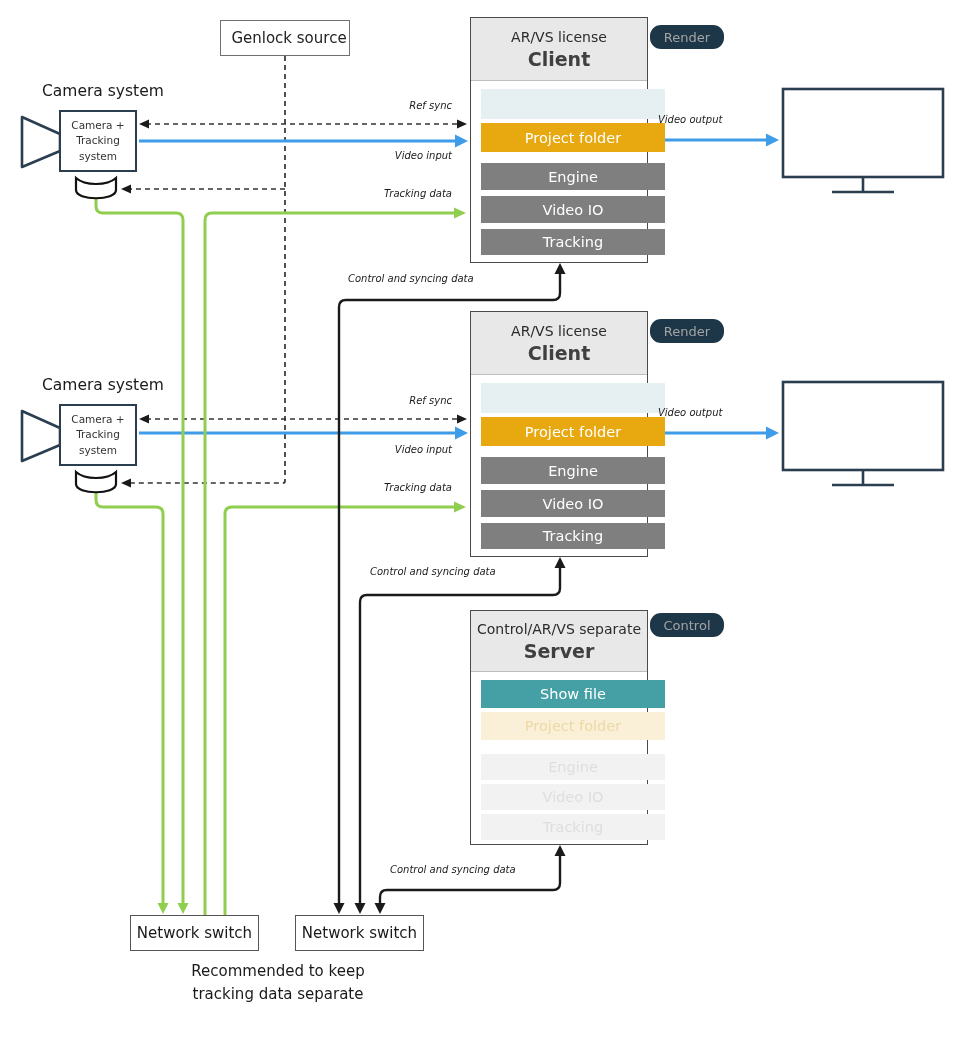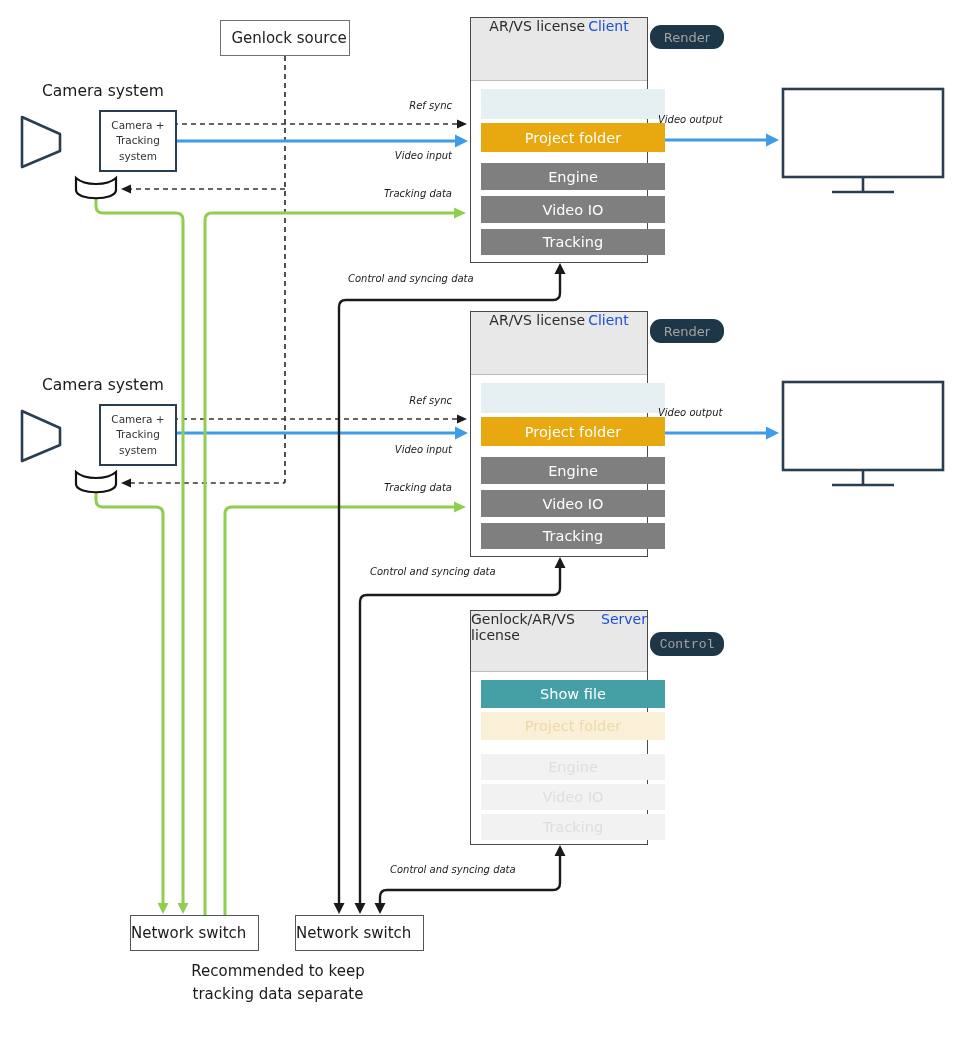--- a/index.html
+++ b/index.html
@@ -6,41 +6,41 @@
   body{font-family:"DejaVu Sans","Liberation Sans",sans-serif;color:#1a1a1a;}
   .canvas{position:relative;width:961px;height:1039px;background:#fff;overflow:hidden;}
   .wires{position:absolute;left:0;top:0;width:961px;height:1039px;pointer-events:none;}
   .abs{position:absolute;box-sizing:border-box;}
 
   .genlock{left:220px;top:20px;width:130px;height:36px;border:1.6px solid #707070;
            display:flex;align-items:center;justify-content:center;font-size:15px;color:#222;background:#fff;padding-left:8px;}
 
   .cam-title{font-size:15.5px;color:#1a1a1a;}
   .cam-body{border:2.4px solid #2b3e50;background:#fff;display:flex;align-items:center;justify-content:center;
-            text-align:center;font-size:10.5px;line-height:1.45;color:#333;white-space:pre-line;margin-left:40px;}
+            text-align:center;font-size:10.5px;line-height:1.45;color:#333;white-space:pre-line;}
 
   .node{border:1.8px solid #4a4a4a;background:#fff;}
-  .node-header{background:#e8e8e8;border-bottom:1.2px solid #bdbdbd;display:flex;flex-direction:row;
-               justify-content:center;gap:3px;}
+  .node-header{background:#e8e8e8;border-bottom:1.2px solid #bdbdbd;display:flex;flex-direction:column;
+               align-items:center;justify-content:center;gap:3px;}
   .lic{font-size:14px;color:#2b2b2b;}
-  .role{font-size:14px;font-weight:normal;color:#1d4ed8;}
+  .role{font-size:19px;font-weight:bold;color:#404040;}
   .row{position:absolute;left:10px;width:184px;display:flex;align-items:center;justify-content:center;
        font-size:14.5px;color:#fff;}
   .row-slot{background:#e6eff2;}
   .row-project{background:#e8a80f;}
   .row-gray{background:#7f7f7f;}
   .row-teal{background:#45a0a6;}
   .row-project-faded{background:#faf0d7;color:#ecd9a8;}
   .row-faded{background:#f2f2f2;color:#dedede;}
 
   .tag{left:650px;width:74px;height:24px;background:#1d3648;color:#a3a3a3;font-size:13px;
        display:flex;align-items:center;justify-content:center;border-radius:11px;}
 
   .switch{width:129px;height:36px;border:1.6px solid #555;background:#fff;display:flex;
-          align-items:center;justify-content:flex-start;font-size:15px;color:#1a1a1a;}
+          align-items:center;justify-content:center;font-size:15px;color:#1a1a1a;}
 
   .wire-label{font-style:italic;font-size:10px;color:#1a1a1a;white-space:nowrap;}
   .caption{left:158px;top:960px;width:240px;text-align:center;font-size:15px;line-height:1.55;
            color:#1a1a1a;white-space:pre-line;}
 </style>
 </head>
 <body>
 
 <div class="canvas">
 
@@ -161,30 +161,30 @@
     <div class="row row-slot" style="top:71px;height:30px;"></div>
     <div class="row row-project" style="top:105px;height:29px;">Project folder</div>
     <div class="row row-gray" style="top:145px;height:27px;">Engine</div>
     <div class="row row-gray" style="top:178px;height:27px;">Video IO</div>
     <div class="row row-gray" style="top:211px;height:26px;">Tracking</div>
   </div>
   <div class="abs tag" style="top:319px;">Render</div>
 
   <div class="abs node" style="left:470px;top:610px;width:178px;height:235px;">
     <div class="node-header" style="height:60px;">
-      <div class="lic">Genlock/AR/VS license</div>
+      <div class="lic">Control/AR/VS separate</div>
       <div class="role">Server</div>
     </div>
     <div class="row row-teal" style="top:69px;height:28px;">Show file</div>
     <div class="row row-project-faded" style="top:101px;height:28px;">Project folder</div>
     <div class="row row-faded" style="top:143px;height:26px;">Engine</div>
     <div class="row row-faded" style="top:173px;height:26px;">Video IO</div>
     <div class="row row-faded" style="top:203px;height:26px;">Tracking</div>
   </div>
-  <div class="abs tag" style="top:632px;font-family:Liberation Mono, monospace;">Control</div>
+  <div class="abs tag" style="top:613px;">Control</div>
 
   <svg class="abs" style="left:780px;top:86px;" width="166" height="112">
     <rect x="3" y="3" width="160" height="88" fill="#fff" stroke="#2b3e50" stroke-width="2.6"></rect>
     <line x1="83" y1="91" x2="83" y2="106" stroke="#2b3e50" stroke-width="2.6"></line>
     <line x1="52" y1="106" x2="114" y2="106" stroke="#2b3e50" stroke-width="2.6"></line>
   </svg>
   <svg class="abs" style="left:780px;top:379px;" width="166" height="112">
     <rect x="3" y="3" width="160" height="88" fill="#fff" stroke="#2b3e50" stroke-width="2.6"></rect>
     <line x1="83" y1="91" x2="83" y2="106" stroke="#2b3e50" stroke-width="2.6"></line>
     <line x1="52" y1="106" x2="114" y2="106" stroke="#2b3e50" stroke-width="2.6"></line>

